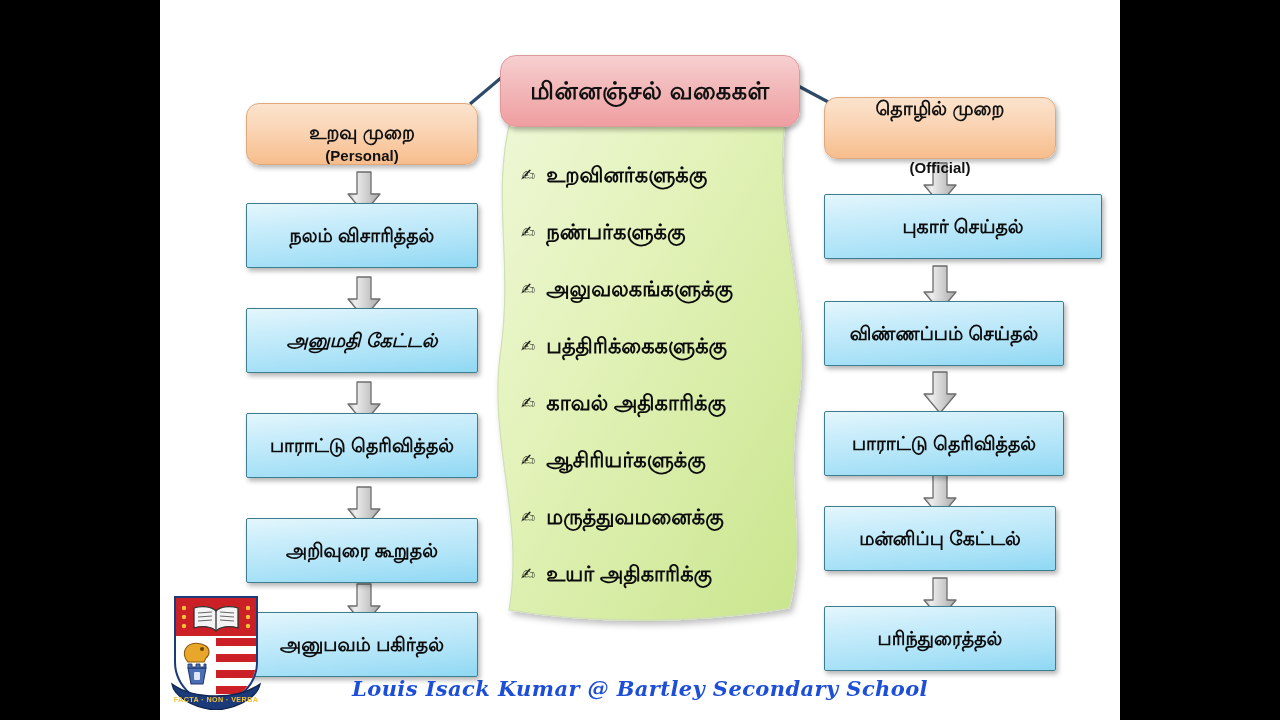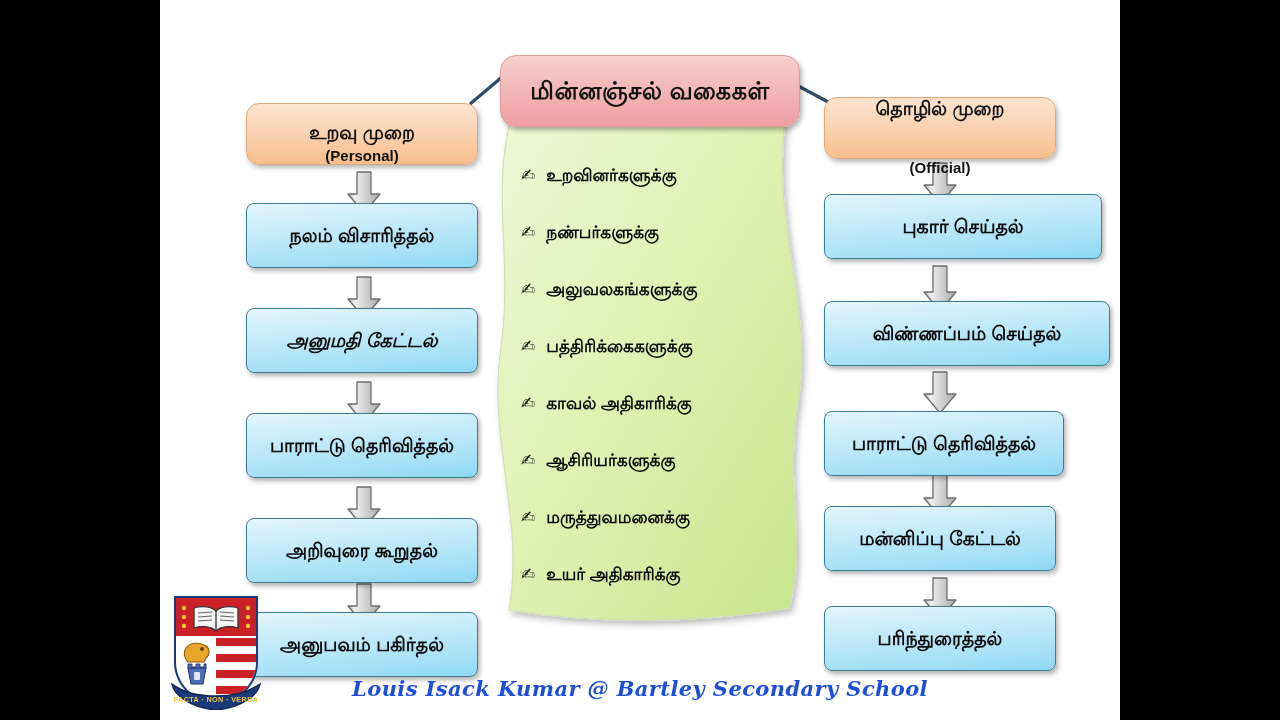--- a/index.html
+++ b/index.html
@@ -104,21 +104,21 @@
     font-weight: bold;
     color: #111111;
     margin-top: 3px;
   }
 
   
   .node-step {
     background: linear-gradient(175deg, #e4f6fc 0%, #cdeefb 26%, #abe2f7 70%, #8fd8f3 100%);
     border: 1.6px solid #3d7d90;
     box-shadow: 2px 3px 5px rgba(0,0,0,0.30);
-    border-radius: 8px;
+    border-radius: 2px;
   }
   .node-step .label {
     font-size: 19px;
     font-weight: bold;
     color: #0b0b0b;
   }
 
   
   #green-panel {
     position: absolute;
@@ -148,21 +148,21 @@
     white-space: nowrap;
   }
   .green-item .bullet {
     font-size: 17px;
     color: #111111;
     margin-right: 11px;
     line-height: 1;
     transform: translateY(-1px);
   }
   .green-item .green-text {
-    font-size: 17px;
+    font-size: 21px;
     font-weight: bold;
     color: #0b0b0b;
   }
 
   
   #footer-credit {
     position: absolute;
     left: 0;
     top: 676px;
     width: 960px;
@@ -271,21 +271,21 @@
     </div>
 
     <div class="node node-branch" style="left:664px; top:97px; width:232px; height:62px;gap:36px;">
       <span class="label">தொழில் முறை</span>
       <span class="sublabel">(Official)</span>
     </div>
 
     <div class="node node-step" style="left:664px; top:194px; width:278px; height:65px;">
       <span class="label">புகார் செய்தல்</span>
     </div>
-    <div class="node node-step" style="left:664px; top:301px; width:286px; height:65px;text-align:right;">
+    <div class="node node-step" style="left:664px; top:301px; width:240px; height:65px;text-align:right;">
       <span class="label">விண்ணப்பம் செய்தல்</span>
     </div>
     <div class="node node-step" style="left:664px; top:411px; width:240px; height:65px;">
       <span class="label">பாராட்டு தெரிவித்தல்</span>
     </div>
     <div class="node node-step" style="left:664px; top:506px; width:232px; height:65px;">
       <span class="label">மன்னிப்பு கேட்டல்</span>
     </div>
     <div class="node node-step" style="left:664px; top:606px; width:232px; height:65px;">
       <span class="label">பரிந்துரைத்தல்</span>

